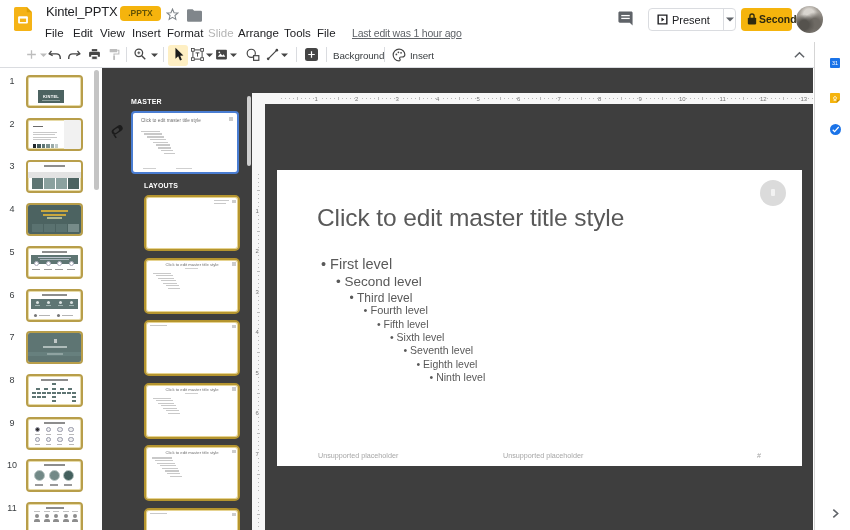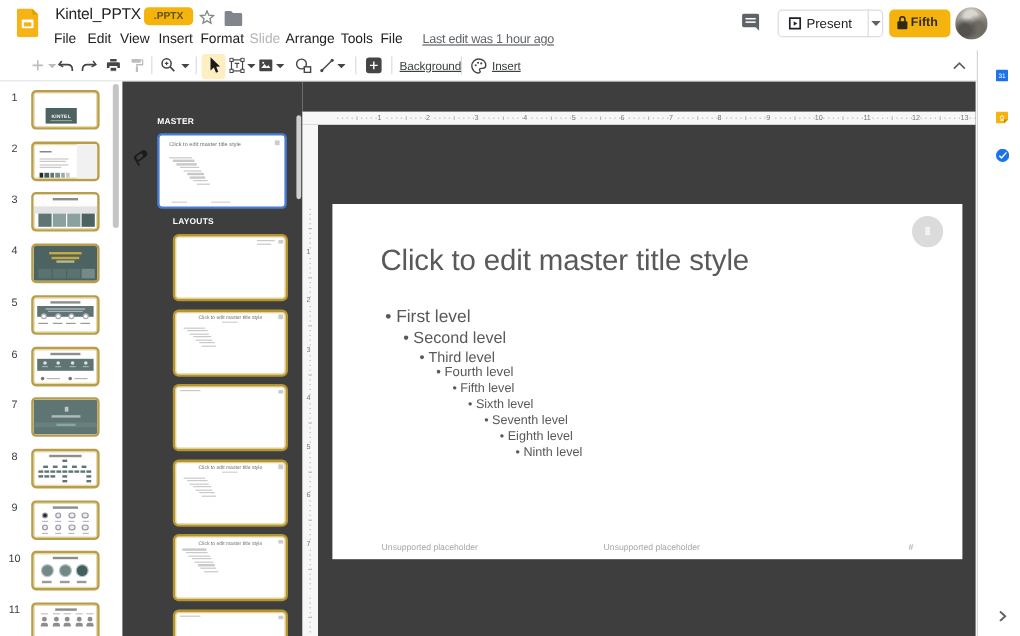--- a/index.html
+++ b/index.html
@@ -8,21 +8,21 @@
 #app { position:relative; width:850px; height:530px; }
 .abs { position:absolute; }
 #header { position:absolute; left:0; top:0; width:850px; height:42px; background:#fff; }
 #title { position:absolute; left:46px; top:4px; font-size:13px; color:#202124; letter-spacing:-0.2px; }
 #badge { position:absolute; left:120px; top:6px; width:41px; height:15px; background:#f5b40d;
   border-radius:4px; color:#645405; font-size:8.5px; font-weight:bold; text-align:center; line-height:15px; }
 .menuitem { position:absolute; top:27px; font-size:11.5px; color:#202124; }
 #toolbar { position:absolute; left:0; top:42px; width:814px; height:26px; background:#fff;
   border-bottom:1px solid #dadce0; }
 .sep { position:absolute; top:47px; width:1px; height:15px; background:#dadce0; }
-.tbtxt { position:absolute; top:49.5px; font-size:9.8px; color:#3c4043; letter-spacing:-0.1px;text-decoration:underline; }
+.tbtxt { position:absolute; top:49.5px; font-size:9.8px; color:#3c4043; letter-spacing:-0.1px; }
 #filmstrip { position:absolute; left:0; top:68px; width:102px; height:462px; background:#fff; }
 .snum { position:absolute; left:2px; width:20px; text-align:center; font-size:9px; color:#3c4043; }
 .thumb { position:absolute; left:26px; width:57px; height:33px; background:#fff;
   border:2px solid #b89e4a; border-radius:4px; box-shadow:inset 0 0 0 1px #e7dba8; overflow:hidden; }
 #fsbar { position:absolute; left:94px; top:70px; width:5px; height:120px; background:#c4c4c4; border-radius:3px; }
 #mpanel { position:absolute; left:102px; top:68px; width:150px; height:462px; background:#3e3e3e; overflow:hidden; }
 #mphead { position:absolute; left:0; top:0; width:150px; height:22px; background:#353535;
   border-bottom:1px solid #2a2a2a; }
 #mphead span { position:absolute; left:11px; top:6px; color:#fff; font-size:9.5px; font-weight:bold; }
 .plabel { position:absolute; color:#fff; font-size:7px; font-weight:bold; letter-spacing:.2px; }
@@ -86,21 +86,21 @@
       </svg>
 <div class="abs" style="left:672px;top:13.5px;font-size:11px;color:#202124">Present</div>
 <svg class="abs" style="left:726px;top:17px" width="8" height="6" viewBox="0 0 10 6">
         <path d="M0 0 L5 5 L10 0 Z" fill="#5f6368"></path>
       </svg>
 <div class="abs" style="left:741px;top:8px;width:51px;height:23px;background:#f5b40d;border-radius:4px"></div>
 <svg class="abs" style="left:747px;top:13px" width="10" height="12" viewBox="0 0 12 14">
         <rect x="1" y="5.5" width="10" height="8" rx="1" fill="#2f2a10"></rect>
         <path d="M3.5 6 V3.5 Q3.5 1 6 1 Q8.5 1 8.5 3.5 V6" fill="none" stroke="#2f2a10" stroke-width="1.6"></path>
       </svg>
-<div class="abs" style="left:759px;top:13.5px;font-size:10.4px;font-weight:bold;color:#2f2a10">Fifth</div>
+<div class="abs" style="left:759px;top:13.5px;font-size:10.4px;font-weight:bold;color:#2f2a10">Second</div>
 <div class="abs" style="left:796px;top:6px;width:27px;height:27px;border-radius:50%;background:radial-gradient(circle at 30% 70%, #55524d 0 18%, rgba(85,82,77,0) 40%),radial-gradient(circle at 70% 65%, #6e6a64 0 20%, rgba(110,106,100,0) 45%),radial-gradient(circle at 48% 30%, #d9d5cf 0 22%, #a9a49d 38%, #8a857e 60%, #6f6a63 100%)"></div>
 </div>
 <div id="toolbar"></div>
 <svg class="abs" style="left:25px;top:48px" width="13" height="13" viewBox="0 0 24 24">
       <path d="M12 4 V20 M4 12 H20" stroke="#bdbdbd" stroke-width="2.4"></path>
     </svg>
 <svg class="abs" style="left:40px;top:53px" width="7" height="5" viewBox="0 0 10 6">
       <path d="M0 0 L5 5 L10 0 Z" fill="#bdbdbd"></path>
     </svg>
 <svg class="abs" style="left:48px;top:49px" width="14" height="12" viewBox="0 0 24 20">

